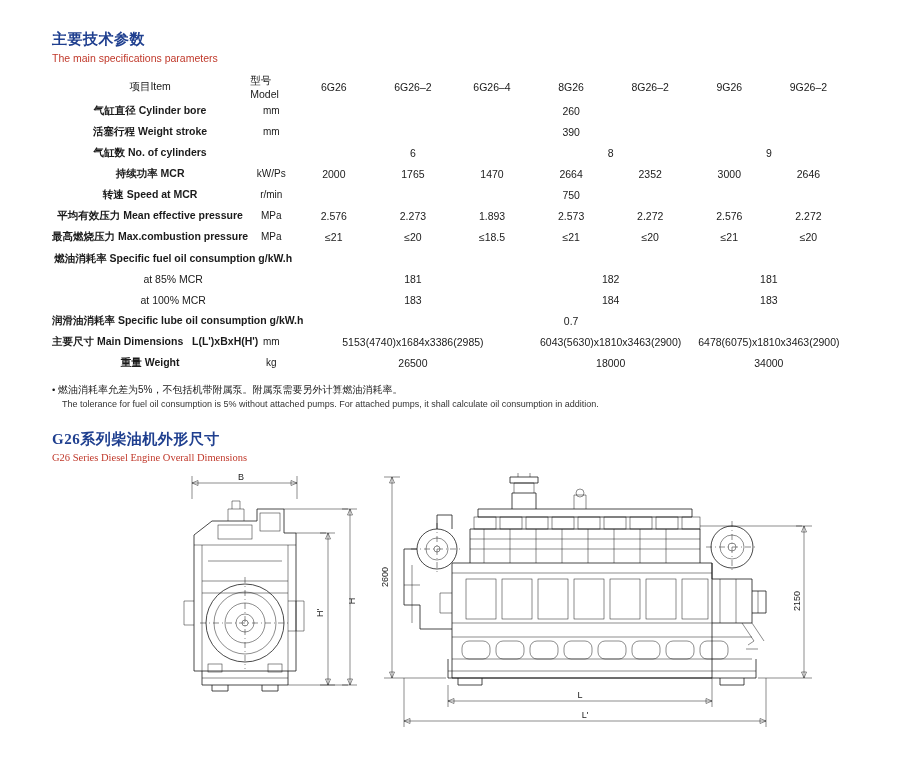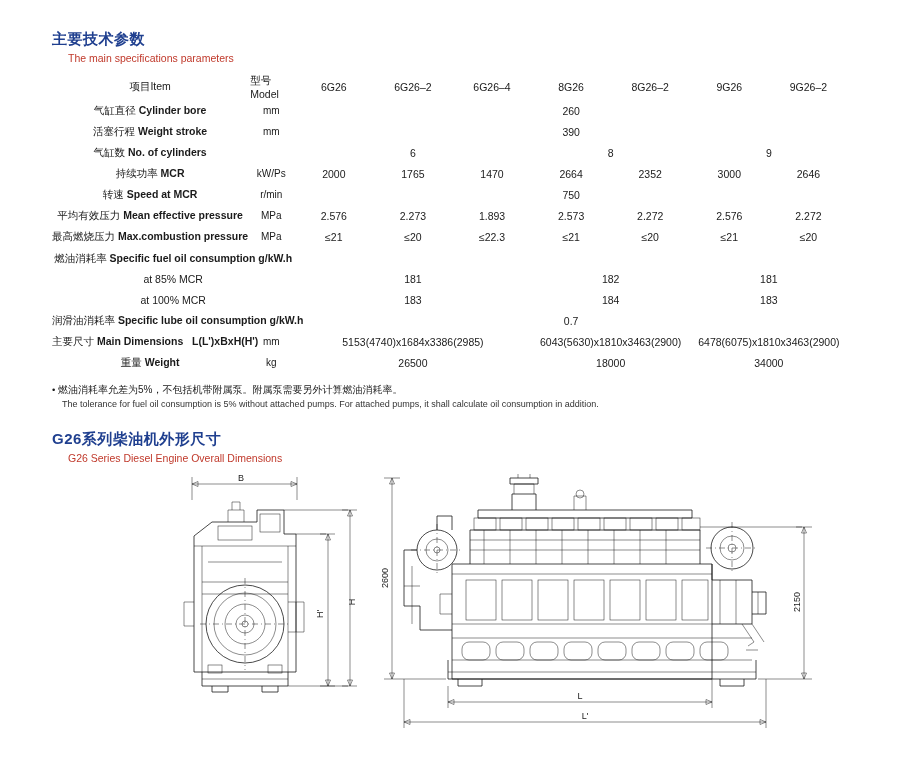--- a/index.html
+++ b/index.html
@@ -18,21 +18,21 @@
   .sec-title-cn {
     color: #1f3f8f;
     font-size: 15px;
     font-weight: bold;
     letter-spacing: 0.5px;
     margin: 0 0 3px 0;
   }
   .sec-title-en {
     color: #c0392b;
     font-size: 10.5px;
-    margin: 0 0 10px 16px;
+    margin: 0 0 10px 0;
   }
 
   table.spec {
     border-collapse: collapse;
     width: 796px;
     font-size: 10.5px;
     table-layout: fixed;
   }
   table.spec td, table.spec th {
     border: 0;
@@ -48,30 +48,30 @@
   .hdr td { border-bottom: 1.4px solid #1a1a1a; border-top: 1.4px solid #1a1a1a; }
 
   .vl { border-left: 0.7px solid #555; }
 
   td.item {
     text-align: left;
     padding-left: 3px;
     white-space: nowrap;
   }
   td.unit { text-align: center; font-size: 10px; }
-  .cn { font-size: 10.5px; }
+  .cn { font-size: 10.5px; font-weight: bold; }
   .en { font-size: 10.5px; font-weight: bold; }
   .sub-ind { padding-left: 40px; text-align: left; }
 
   .notes { margin-top: 9px; font-size: 9.5px; line-height: 1.5; }
   .notes .bullet { color: #1a1a1a; }
   .notes .n-cn { font-size: 10px; }
   .notes .n-en { font-size: 9px; color: #333; }
 
-  .sec2 { margin-top: 18px; }
+  .sec2 { margin-top: 18px; font-family: Liberation Serif, serif; }
 
   .figure-wrap {
     position: relative;
     width: 796px;
     height: 260px;
     margin-top: 6px;
   }
   svg { display: block; }
   .ln { stroke: #1a1a1a; stroke-width: 0.8; fill: none; }
   .lnT { stroke: #1a1a1a; stroke-width: 0.5; fill: none; }
@@ -181,21 +181,21 @@
       </tr>
 
       <tr class="row-last">
         <td class="item">
           <span class="cn">最高燃烧压力</span>
           <span class="en">Max.combustion pressure</span>
         </td>
         <td class="unit vl">MPa</td>
         <td class="vl">≤21</td>
         <td class="vl">≤20</td>
-        <td class="vl">≤22.3</td>
+        <td class="vl">≤18.5</td>
         <td class="vl">≤21</td>
         <td class="vl">≤20</td>
         <td class="vl">≤21</td>
         <td class="vl">≤20</td>
       </tr>
 
       <tr>
         <td class="item" colspan="2" style="padding-top:2px">
           <span class="cn">燃油消耗率</span>
           <span class="en">Specific fuel oil consumption  g/kW.h</span>

